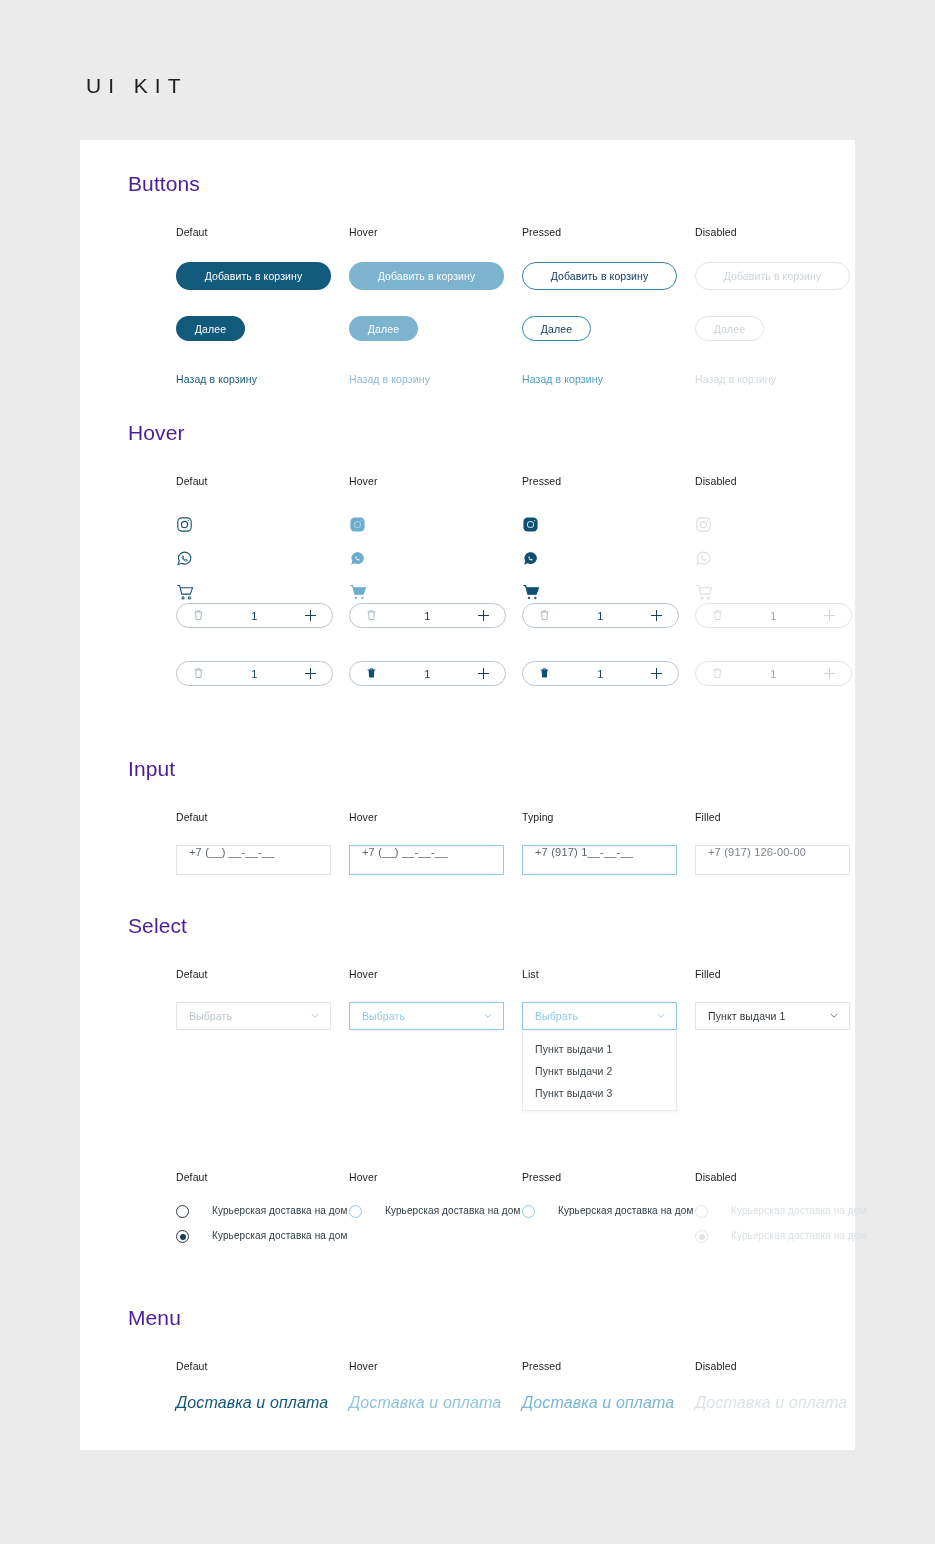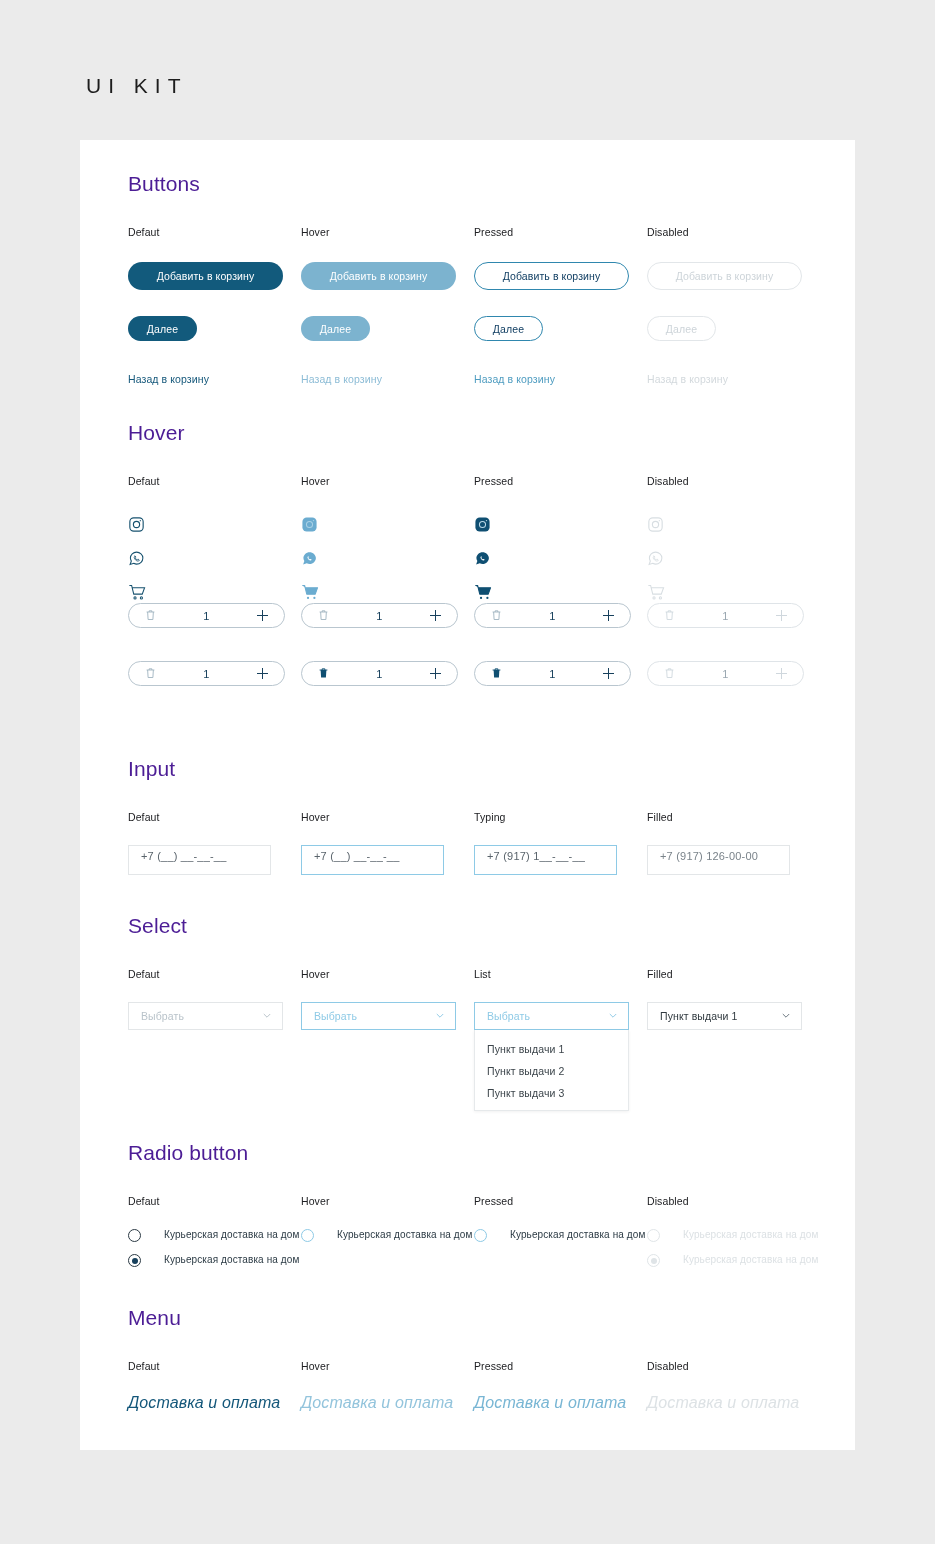--- a/index.html
+++ b/index.html
@@ -22,21 +22,21 @@
     width: 775px; height: 1310px;
     background: #ffffff;
   }
 
   .section { position: absolute; left: 48px; width: 700px; }
   .section-title {
     font-size: 21px; font-weight: 400; color: #4c1d95;
     letter-spacing: .1px; margin-bottom: 0;
   }
 
-  .cols { position: relative; width: 700px; }
+  .cols { position: relative; width: 700px; margin-left: 48px; }
   .col { position: absolute; top: 0; width: 173px; }
   .col-0 { left: 0; }
   .col-1 { left: 173px; }
   .col-2 { left: 346px; }
   .col-3 { left: 519px; }
 
   .col-label {
     font-size: 10.5px; color: #202124; font-weight: 400;
     letter-spacing: .1px; white-space: nowrap;
   }
@@ -82,23 +82,23 @@
   }
   .plus::before, .plus::after {
     content: ""; position: absolute; background: #17405c;
   }
   .plus::before { left: 0; top: 5px; width: 11px; height: 1.4px; }
   .plus::after  { top: 0; left: 5px; height: 11px; width: 1.4px; }
   .plus.dim::before, .plus.dim::after { background: #cfd7dd; }
 
   
   .input {
-    width: 143px; height: 30px; background: #fff;
-    border: 1px solid #e3e6e8; display: flex; align-items: flex-end;
-    padding: 12px 12px; font-size: 11px; letter-spacing: .2px;
+    width: 155px; height: 30px; background: #fff;
+    border: 1px solid #e3e6e8; display: flex; align-items: flex-start;
+    padding: 0 12px; font-size: 11px; letter-spacing: .2px;
   }
   .input.focus { border-color: #8ecae6; }
   .input .ph { color: #59636b; }
   .input .ph.grey { color: #7a838a; }
 
   
   .select {
     position: relative; width: 155px; height: 28px; background: #fff;
     border: 1px solid #e3e6e8; display: flex; align-items: center;
     padding: 0 12px; font-size: 10.5px; letter-spacing: .1px;
@@ -476,21 +476,20 @@
               <svg width="8" height="6" viewBox="0 0 10 7" fill="none" stroke="#6b767e" stroke-width="1.2">
                   <path d="M1 1l4 4 4-4"></path>
                 </svg>
             </span>
           </div>
         </div>
       </div>
     </div>
 
     <div class="section" style="top:1001px;">
-      <div class="section-title">Radio button</div>
       <div class="cols" style="margin-top:30px; height:70px;">
         <div class="col col-0">
           <div class="col-label">Defaut</div>
           <div style="margin-top:22px;">
             <div class="radio-row">
               <span class="radio"></span>
               <span class="radio-label">Курьерская доставка на дом</span>
             </div>
             <div class="radio-row">
               <span class="radio checked"></span>

